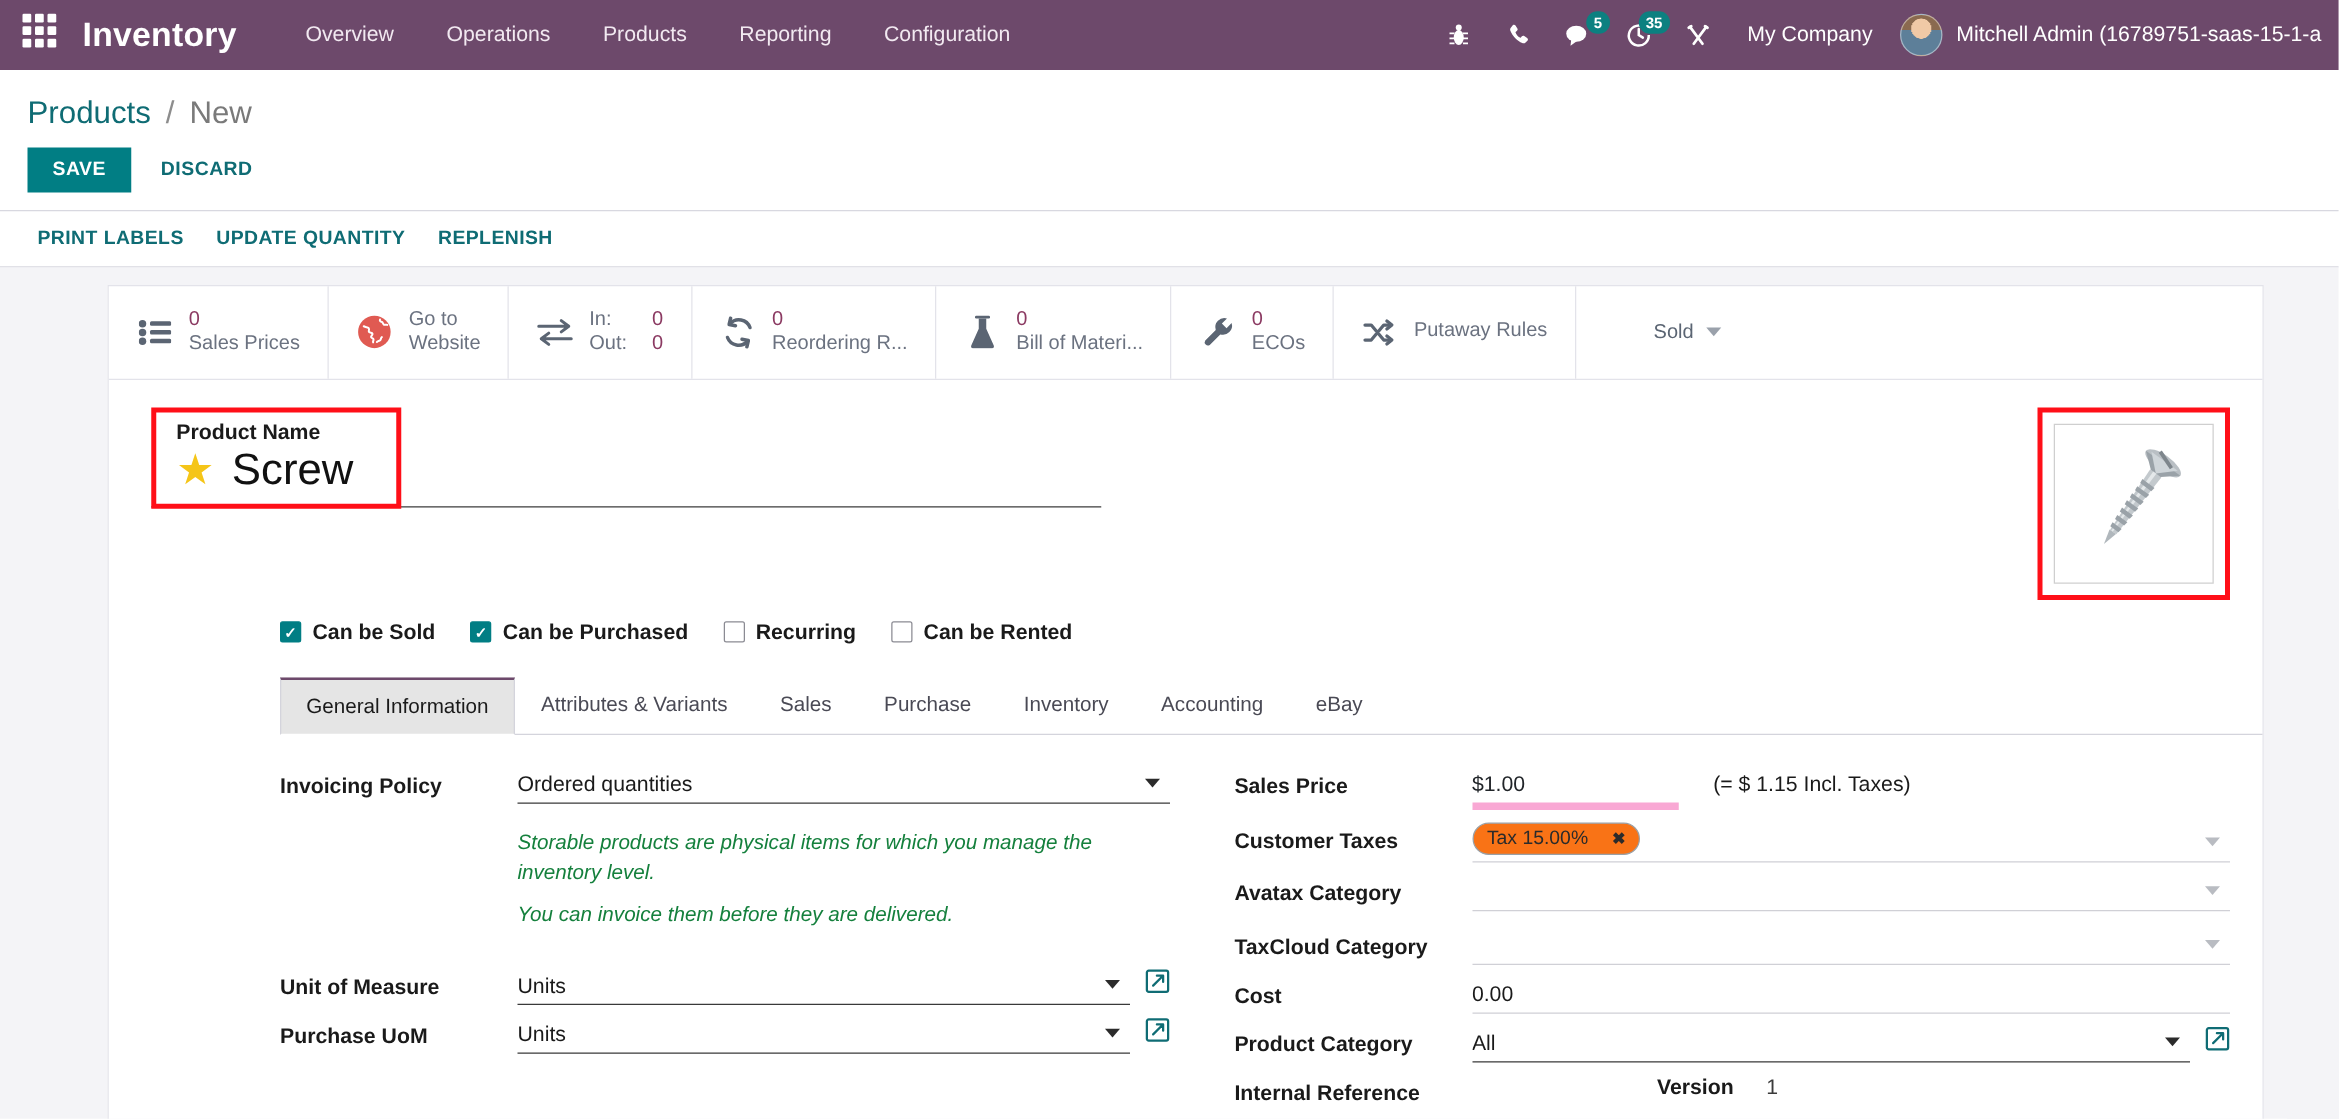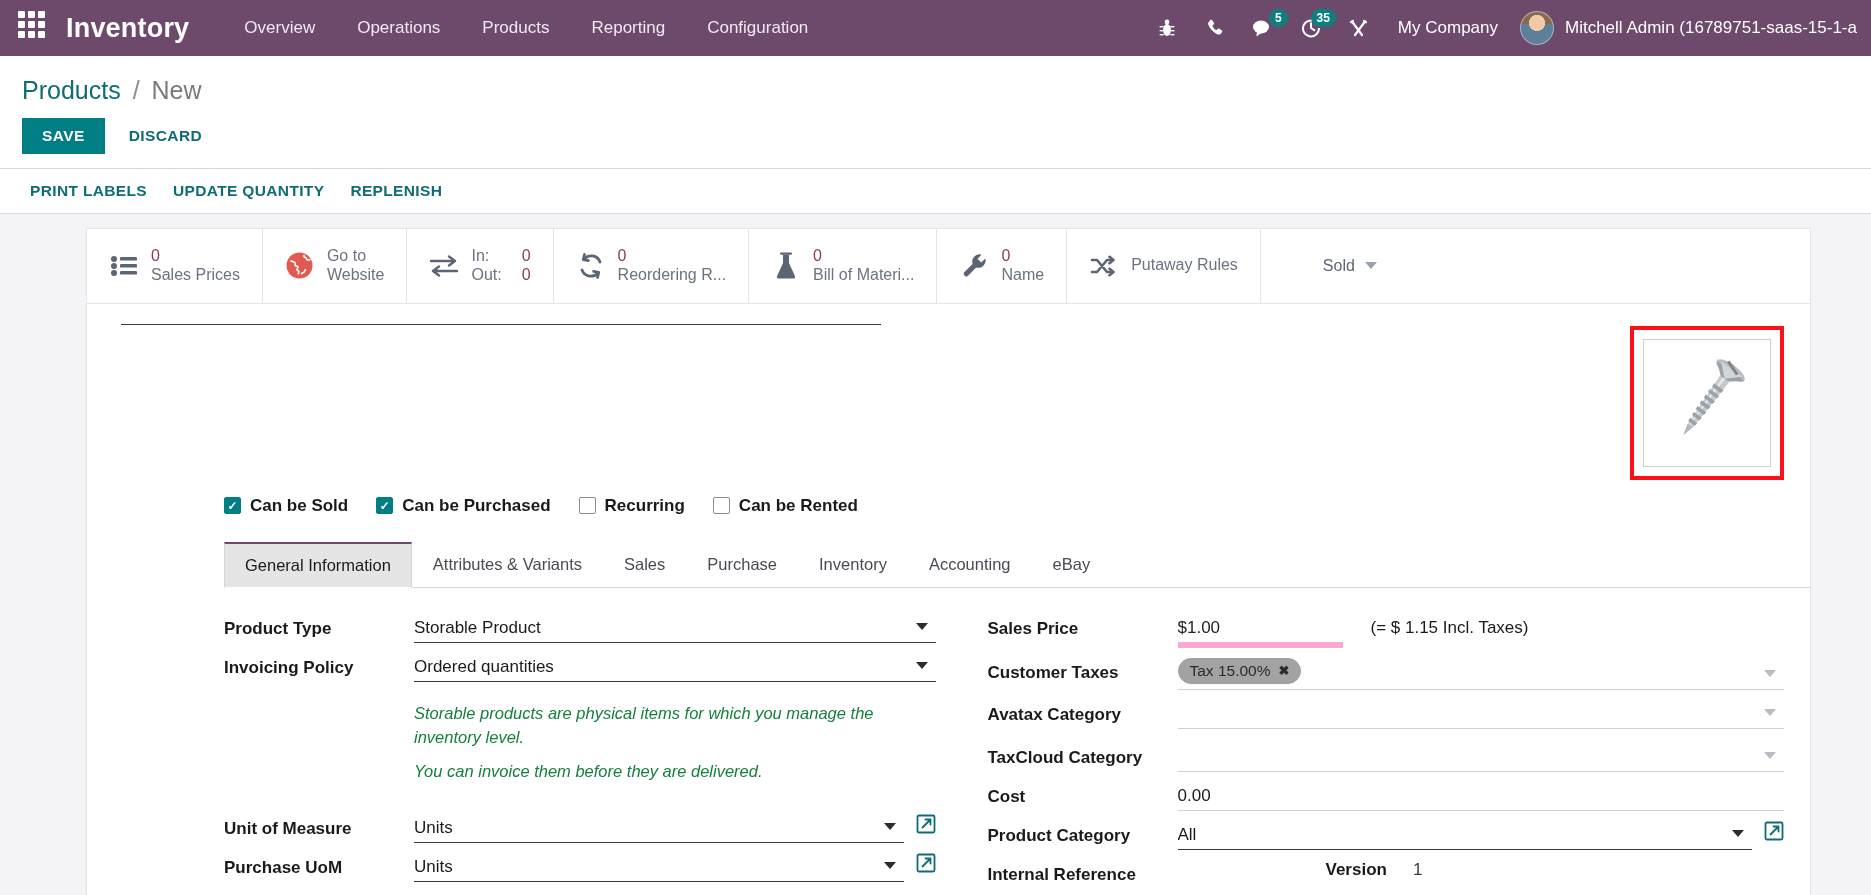--- a/index.html
+++ b/index.html
@@ -141,23 +141,23 @@
   .finput.light { border-bottom-color:#d0d0d6; }
   .sel-caret { position:absolute; right:8px; top:9px; width:0;height:0;
     border-left:6px solid transparent;border-right:6px solid transparent;border-top:7px solid #2b2b2b; }
   .sel-caret.faded { border-top-color:#b9bcc2; }
   .helptext { font-size:16.5px; color:#15803d; font-style:italic; line-height:1.45; margin:10px 0 0 0; }
   .ext-link { color:#0f6c74; margin-left:12px; cursor:pointer; display:inline-block; }
   .price-inline { display:flex; align-items:baseline; gap:28px; }
   .price-field { width:165px; border-bottom:6px solid #f9a8d4; padding:4px 0; font-size:17px; }
   .tax-note { font-size:17px; color:#1a1a1a; white-space:nowrap; }
   .tag {
-    display:inline-flex; align-items:center; gap:8px;
+    display:inline-flex; align-items:center; gap:19px;
     border:1px solid #9aa0a6; border-radius:14px; padding:3px 11px; font-size:15.5px; color:#2b2b2b;
-    background:#a3a3a3;
+    background:#f97316;
   }
   .tag .x { font-weight:700; cursor:pointer; font-size:13px; }
   .tagline { border-bottom:1px solid #d0d0d6; padding-bottom:5px; position:relative; }
   .version-row { display:flex; align-items:center; }
   .ver-label { font-size:17px; font-weight:600; color:#1a1a1a; margin-left:148px; }
   .ver-val { font-size:17px; color:#3b3b3b; margin-left:26px; }
 </style>
 </head>
 <body>
 
@@ -324,21 +324,21 @@
     </div>
 
     <div class="smart-btn">
       <span class="sb-icon">
         <svg width="26" height="26" viewBox="0 0 26 26" fill="#5b6573">
           <path d="M24.3 5.4l-4.1 4.1-3.7-3.7 4.1-4.1a7.3 7.3 0 0 0-9 9.2L3.2 19.3a2.6 2.6 0 0 0 3.6 3.6l8.4-8.4a7.3 7.3 0 0 0 9.1-9.1z"></path>
         </svg>
       </span>
       <span class="sb-text">
         <span class="sb-val" style="display:block">0</span>
-        <span class="sb-label" style="display:block">Name</span>
+        <span class="sb-label" style="display:block">ECOs</span>
       </span>
     </div>
 
     <div class="smart-btn">
       <span class="sb-icon">
         <svg width="28" height="22" viewBox="0 0 28 22" fill="none" stroke="#5b6573" stroke-width="2.6" stroke-linecap="round" stroke-linejoin="round">
           <path d="M2 5h5l10 12h5M2 17h5l10-12h5"></path>
           <path d="M19.5 1.8L23.5 5l-4 3.2M19.5 13.8L23.5 17l-4 3.2"></path>
         </svg>
       </span>
@@ -348,20 +348,27 @@
     <div class="smart-btn" style="flex:1 1 auto;">
       <span class="smart-more">
         <span>Sold</span>
         <span class="caret-dn"></span>
       </span>
     </div>
   </div>
 
   <div class="title-area">
     <div class="title-left">
+      <div class="hl-box">
+        <div class="lbl-product-name">Product Name</div>
+        <div class="name-row">
+          <span class="star">★</span>
+          <span class="prod-name">Screw</span>
+        </div>
+      </div>
       <div class="name-underline"></div>
     </div>
 
     <div>
       <div class="img-hl">
         <div class="img-frame">
           <svg width="120" height="120" viewBox="0 0 120 120">
             <rect width="120" height="120" fill="#ffffff"></rect>
             <g transform="rotate(36 60 60)">
 
@@ -417,27 +424,20 @@
     <div class="tab">Purchase</div>
     <div class="tab">Inventory</div>
     <div class="tab">Accounting</div>
     <div class="tab">eBay</div>
   </div>
 
   <div class="form">
 
     <div class="col">
 
-      <div class="frow">
-        <div class="flabel">Product Type</div>
-        <div class="fval">
-          <input class="finput" readonly="" value="Storable Product" style="">
-          <span class="sel-caret"></span>
-        </div>
-      </div>
 
       <div class="frow">
         <div class="flabel">Invoicing Policy</div>
         <div class="fval">
           <input class="finput" readonly="" value="Ordered quantities" style="">
           <span class="sel-caret"></span>
         </div>
       </div>
 
       <div class="frow">

